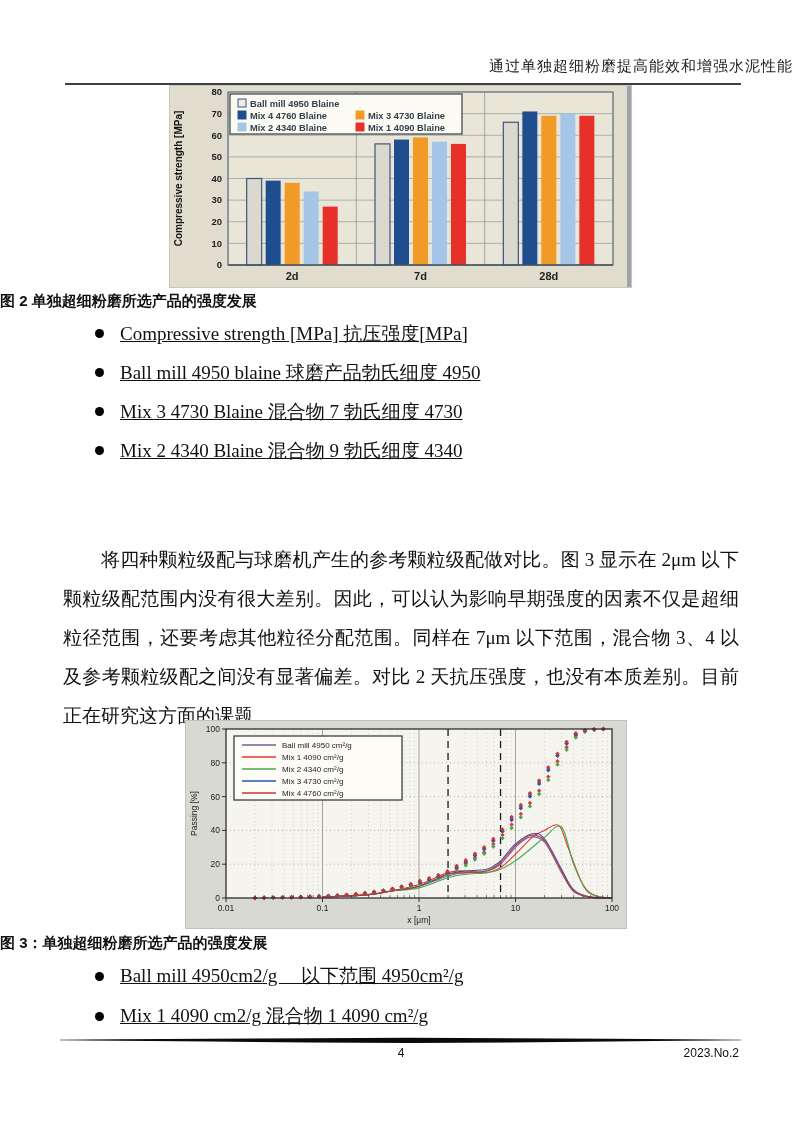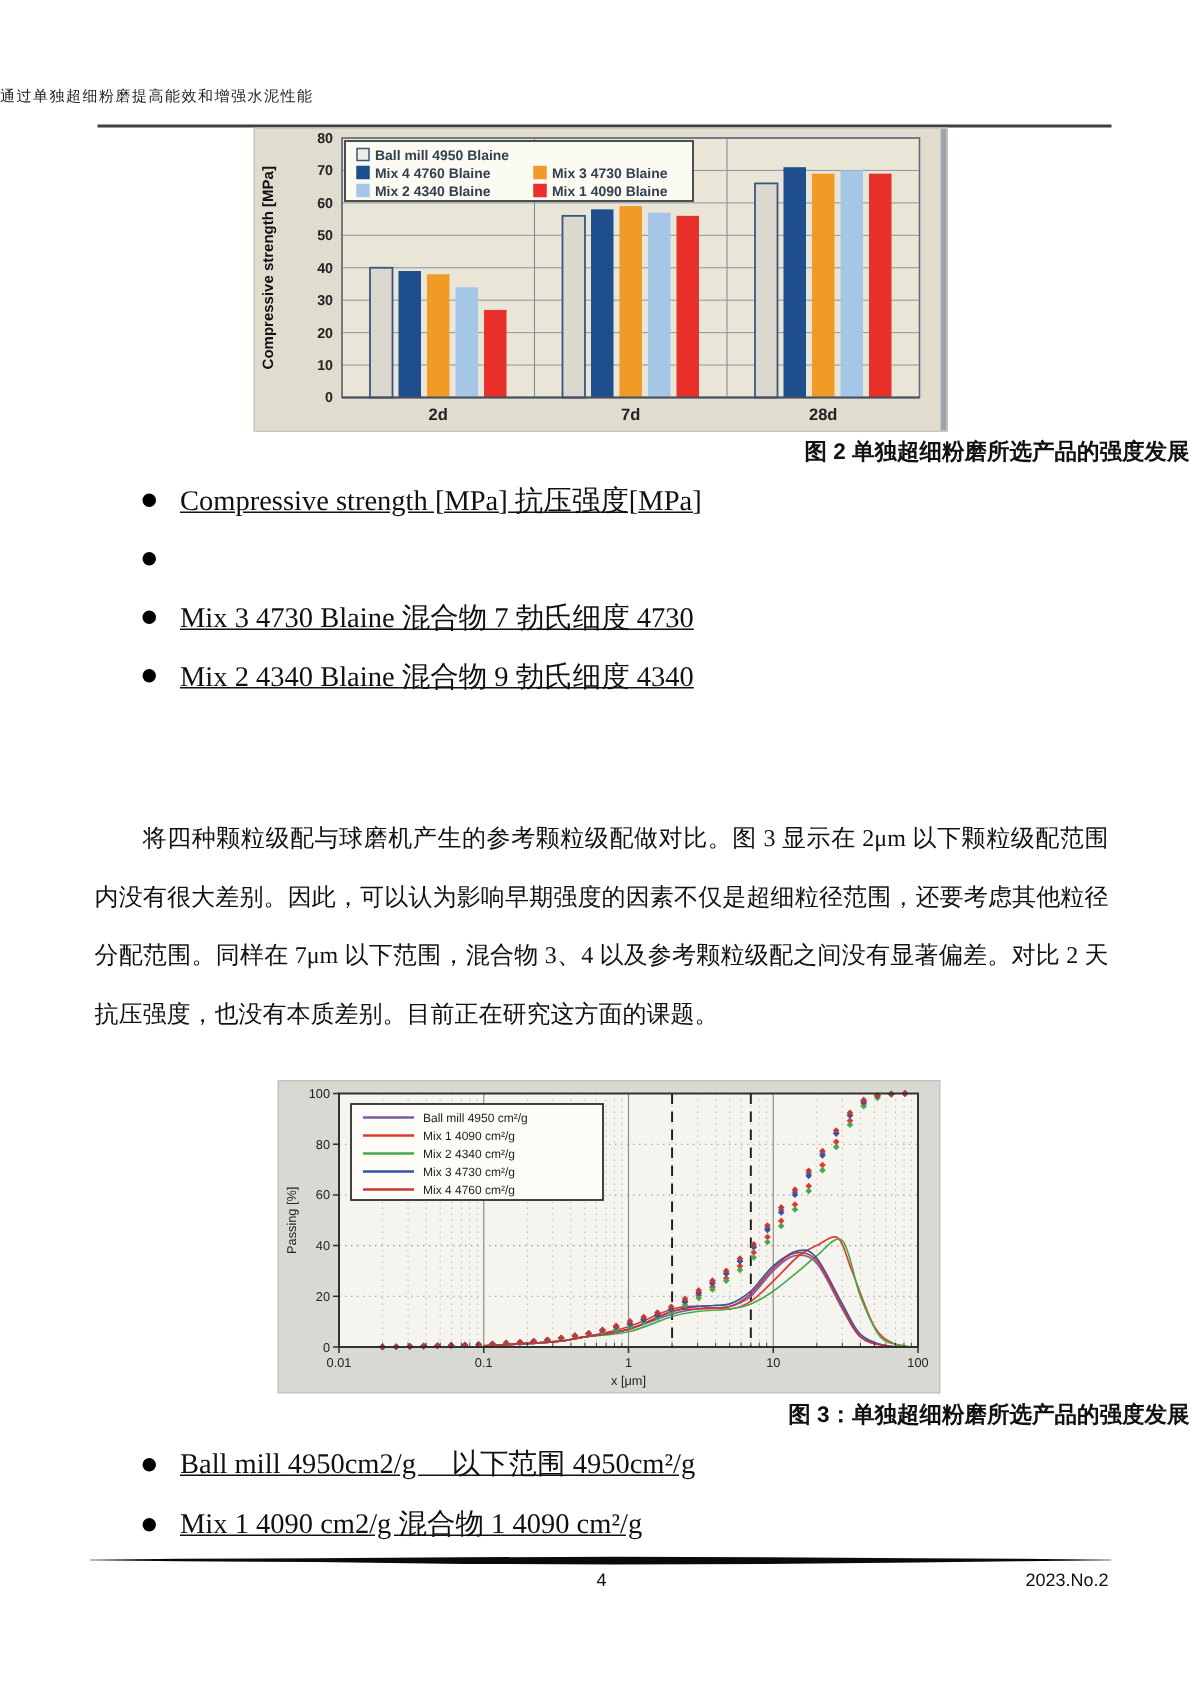--- a/index.html
+++ b/index.html
@@ -2,58 +2,58 @@
 <html><head>
 <meta charset="utf-8">
 <style>
   html,body{margin:0;padding:0;background:#ffffff;}
   .page{
     position:relative;width:793px;height:1122px;background:#ffffff;
     font-family:"Liberation Serif","DejaVu Serif",serif;color:#1a1a1a;
     overflow:hidden;
   }
   .header-title{
-    position:absolute;top:57px;left:0;width:100%;text-align:left;
-    font-size:10px;letter-spacing:1px;color:#222;
+    position:absolute;top:57px;left:0;width:100%;text-align:right;
+    font-size:15px;letter-spacing:1px;color:#222;
   }
   .header-rule{
     position:absolute;top:83px;left:65px;width:676px;height:2px;background:#3f3f3f;
   }
   .fig{position:absolute;margin:0;padding:0;}
   .fig2{
     left:170px;top:86px;width:457px;height:201px;background:#e0ddcf;
     box-shadow:0 0 0 1px #c9c6ba;border-right:4px solid #9aa4ad;
   }
   .fig3{
     left:186px;top:721px;width:440px;height:207px;background:#d9d9d4;
     box-shadow:0 0 0 1px #c2c2bd;
   }
   .caption{
-    position:absolute;left:0;width:100%;text-align:right;
+    position:absolute;left:0;width:100%;text-align:left;
     font-family:"Liberation Sans","DejaVu Sans",sans-serif;
     font-weight:bold;font-size:15px;color:#111;
   }
   .caption2{top:292px;}
   .caption3{top:934px;}
   .bullets{
     position:absolute;left:95px;margin:0;padding:0;list-style:none;width:640px;
   }
   .bullets-fig2{top:314px;}
   .bullets-fig3{top:956px;}
   .bullets li{
     display:flex;align-items:center;height:39px;font-size:19px;color:#111;text-decoration:underline;
   }
   .bullets-fig3 li{height:40px;}
   .bullet-dot{
     display:inline-block;width:9px;height:9px;border-radius:50%;
     background:#000;margin-right:16px;flex:0 0 auto;
   }
   .para{
     position:absolute;top:540px;left:63px;width:676px;margin:0;
-    font-size:16px;line-height:39px;text-align:justify;text-indent:2em;color:#111;
+    font-size:19px;line-height:39px;text-align:justify;text-indent:2em;color:#111;
   }
   .footer-rule{position:absolute;left:60px;top:1036px;}
   .footer-row{
     position:absolute;top:1046px;left:63px;width:676px;height:18px;
     font-family:"Liberation Sans","DejaVu Sans",sans-serif;font-size:12px;color:#111;
   }
   .footer-page{position:absolute;left:0;width:100%;text-align:center;}
   .footer-issue{position:absolute;right:0;top:0;}
   svg{display:block;}
 </style>
@@ -134,20 +134,21 @@
   </figure>
   <div class="caption caption2">图 2 单独超细粉磨所选产品的强度发展</div>
 
   <ul class="bullets bullets-fig2" id="bullets-fig2">
       <li>
         <span class="bullet-dot"></span>
         <span>Compressive strength [MPa]  抗压强度[MPa]</span>
       </li>
       <li>
         <span class="bullet-dot"></span>
+        <span>Ball mill 4950 blaine  球磨产品勃氏细度 4950</span>
       </li>
       <li>
         <span class="bullet-dot"></span>
         <span>Mix 3 4730 Blaine  混合物 7  勃氏细度  4730</span>
       </li>
       <li>
         <span class="bullet-dot"></span>
         <span>Mix 2 4340 Blaine  混合物 9  勃氏细度  4340</span>
       </li>
     </ul>

